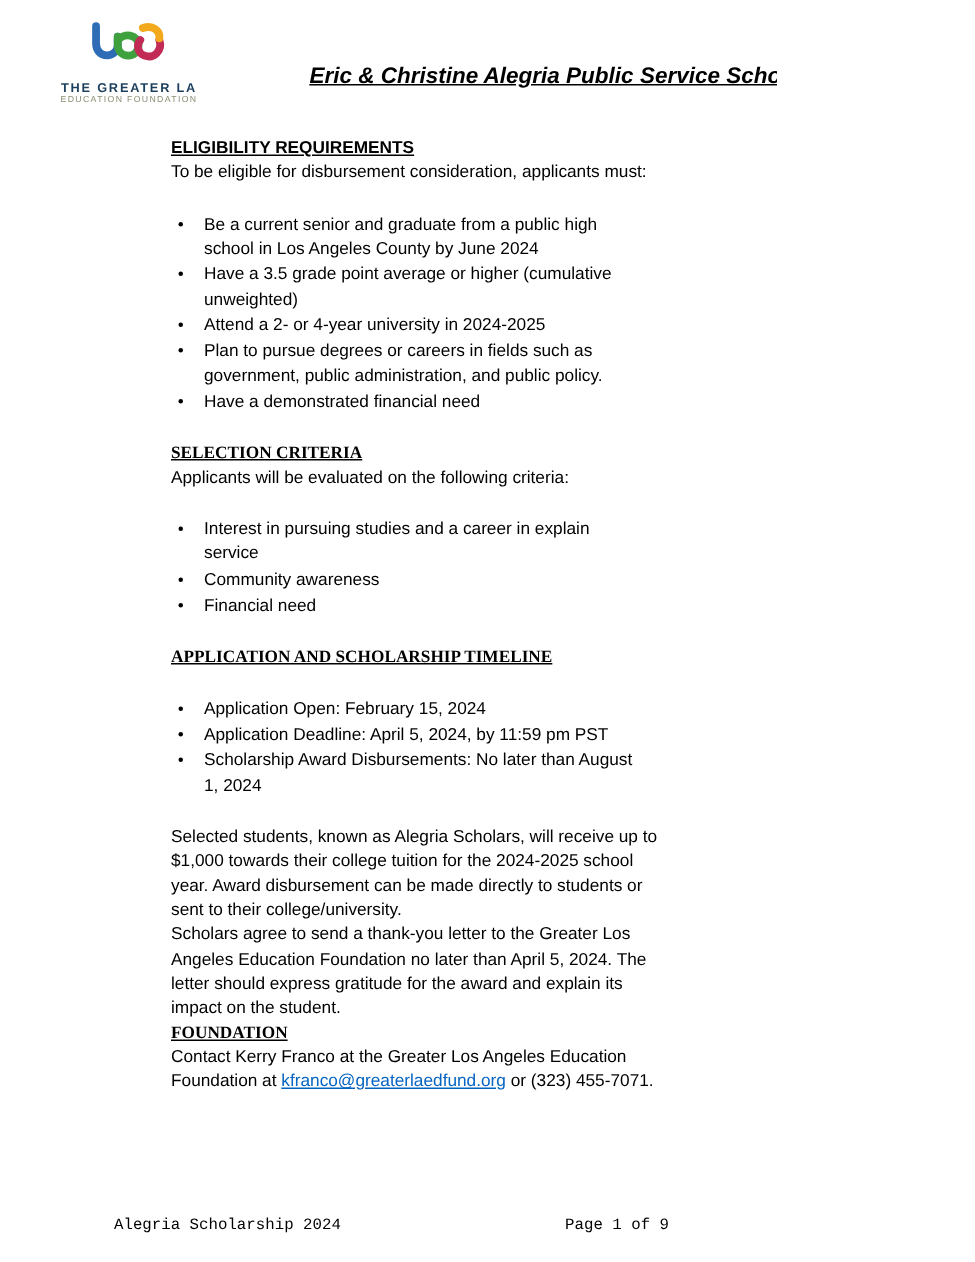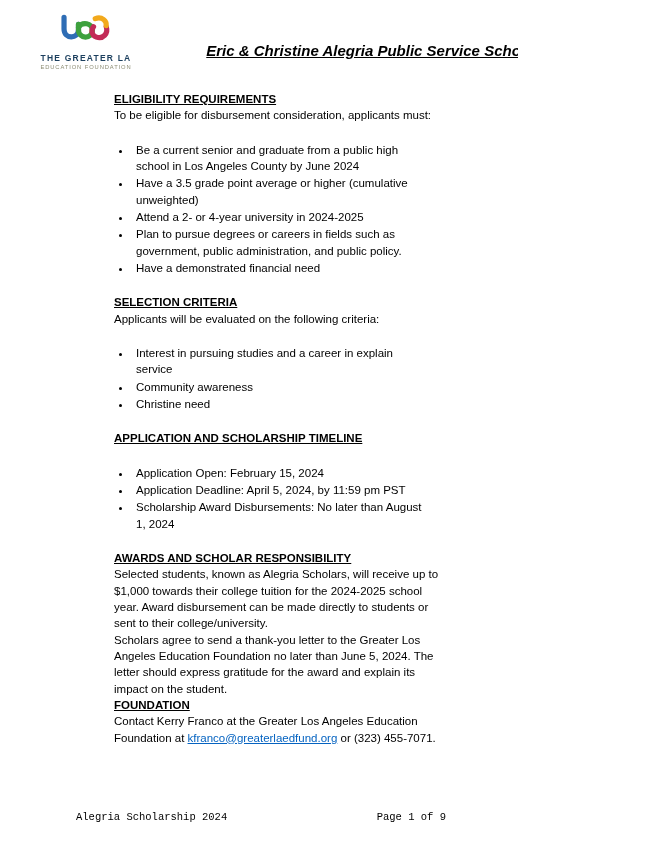--- a/index.html
+++ b/index.html
@@ -33,21 +33,21 @@
   }
   
   .content {
     position:absolute; top:91px; left:76px; right:72px;
     font-size:11.5px; line-height:1.42;
   }
   .sec-heading {
     font-size:11.5px; font-weight:bold; text-decoration:underline;
     margin:0;
   }
-  .sec-gap { margin-top:17px; }
+  .sec-gap { margin-top:17px;font-family:Liberation Serif, serif; }
   .content p { margin:0;padding-left:38px; }
   .para-gap { margin-top:17px; }
   ul.bullets {
     margin:18px; padding:0 0 0 38px; list-style:disc;
   }
   ul.bullets li { padding-left:4px; margin:1px 0 0 0; }
   a.email-link { color:#0563c1; text-decoration:underline; cursor:pointer;margin-top:46px; }
   
   .footer {
     position:absolute; bottom:18px; left:76px; right:72px;
@@ -84,33 +84,32 @@
       <li>Attend a 2- or 4-year university in 2024-2025</li>
       <li>Plan to pursue degrees or careers in fields such as government, public administration, and public policy.</li>
       <li>Have a demonstrated financial need</li>
     </ul>
 
     <p class="sec-heading sec-gap">SELECTION CRITERIA</p>
     <p>Applicants will be evaluated on the following criteria:</p>
     <ul class="bullets">
       <li>Interest in pursuing studies and a career in explain service</li>
       <li>Community awareness</li>
-      <li>Christine need</li>
+      <li>Financial need</li>
     </ul>
 
     <p class="sec-heading sec-gap">APPLICATION AND SCHOLARSHIP TIMELINE</p>
     <ul class="bullets">
       <li>Application Open: February 15, 2024</li>
       <li>Application Deadline: April 5, 2024, by 11:59 pm PST</li>
       <li>Scholarship Award Disbursements: No later than August 1, 2024</li>
     </ul>
 
-    <p class="sec-heading sec-gap">AWARDS AND SCHOLAR RESPONSIBILITY</p>
     <p>Selected students, known as Alegria Scholars, will receive up to $1,000 towards their college tuition for the 2024-2025 school year.  Award disbursement can be made directly to students or sent to their college/university.</p>
-    <p class="para-gap">Scholars agree to send a thank-you letter to the Greater Los Angeles Education Foundation no later than June 5, 2024. The letter should express gratitude for the award and explain its impact on the student.</p>
+    <p class="para-gap">Scholars agree to send a thank-you letter to the Greater Los Angeles Education Foundation no later than April 5, 2024. The letter should express gratitude for the award and explain its impact on the student.</p>
 
     <p class="sec-heading sec-gap">FOUNDATION</p>
     <p><span>Contact Kerry Franco at the Greater Los Angeles Education Foundation at </span><a class="email-link">kfranco@greaterlaedfund.org</a><span> or (323) 455-7071.</span></p>
 
   </div>
 
   <div class="footer">
     <span>Alegria Scholarship 2024</span>
     <span>Page 1 of 9</span>
   </div>

